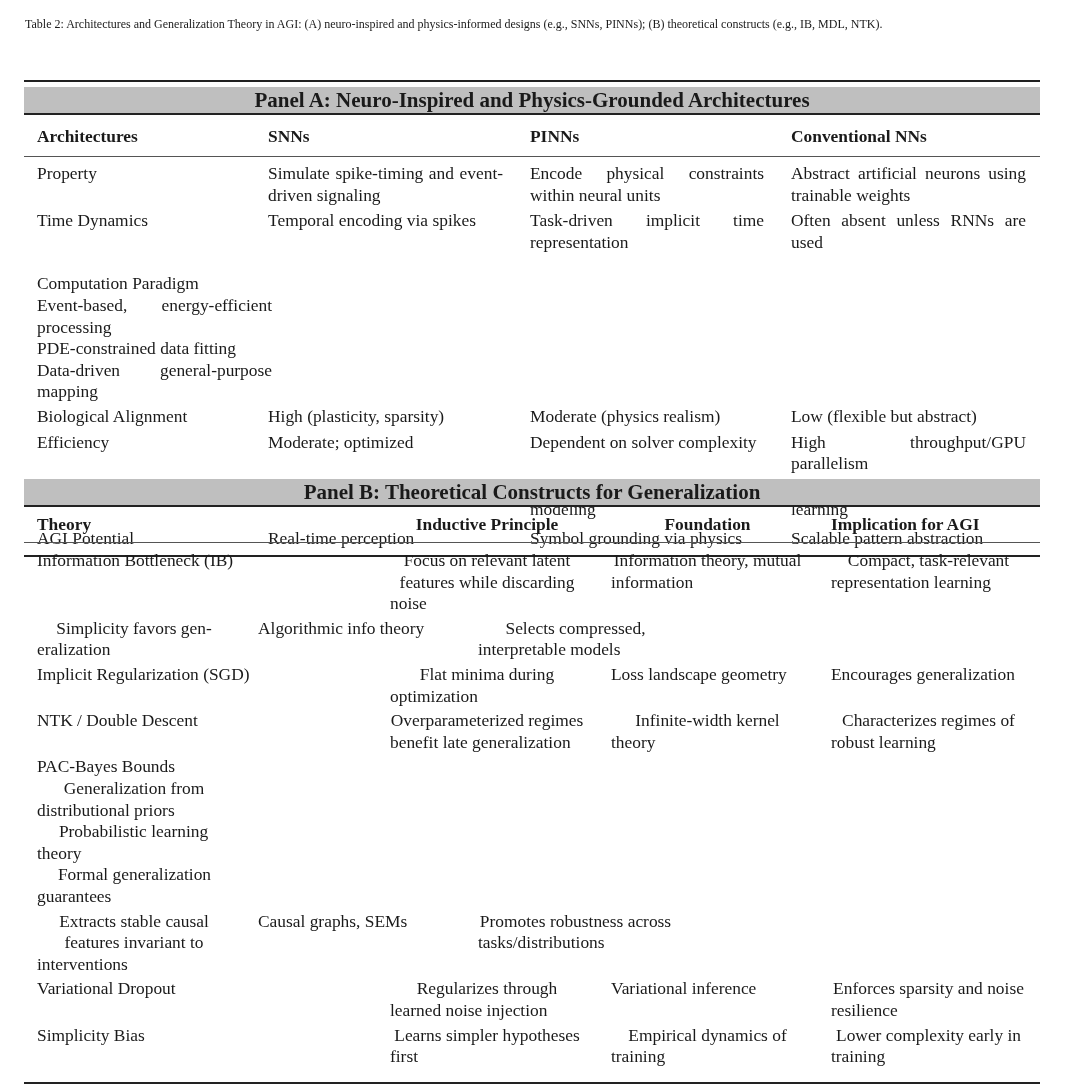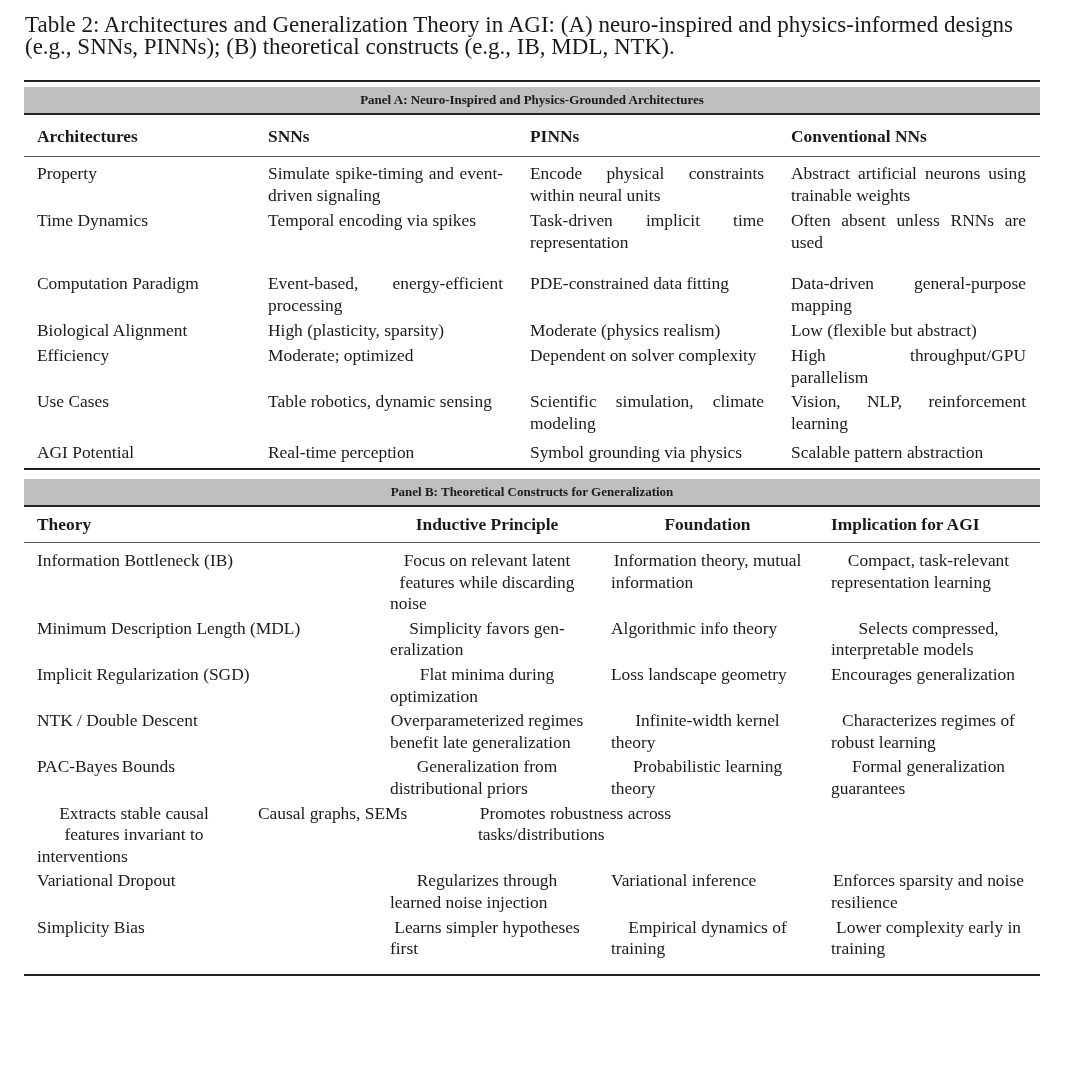--- a/index.html
+++ b/index.html
@@ -1,21 +1,21 @@
 <!DOCTYPE html>
 <html><head>
 <meta charset="utf-8">
 <style>
   html, body { margin:0; padding:0; background:#ffffff; }
   body { width:1080px; height:1084px; position:relative; font-family:"DejaVu Serif","Liberation Serif",serif; color:#1a1a1a; overflow:hidden; }
-  .caption { position:absolute; left:25px; top:14px; width:1020px; font-size:23px; line-height:21.5px; font-family:"Liberation Serif","DejaVu Serif",serif; }
+  .caption { position:absolute; left:25px; top:14px; width:1020px; font-size:12px; line-height:21.5px; font-family:"Liberation Serif","DejaVu Serif",serif; }
   .tbl { position:absolute; left:24px; width:1016px; font-family:"Liberation Serif","DejaVu Serif",serif; font-size:17.4px; line-height:21.6px; }
   .rule-thick { height:2px; background:#222; }
   .rule-mid { height:1.5px; background:#555; }
-  .band { background:#bfbfbf; text-align:center; font-weight:bold; font-size:13px; height:26px; line-height:26px; }
+  .band { background:#bfbfbf; text-align:center; font-weight:bold; font-size:21px; height:26px; line-height:26px; }
   .hdr { display:flex; font-weight:bold; }
   .row { display:flex; }
   .c { box-sizing:border-box; padding:0 13px 0 13px; text-align:justify; hyphens:manual; }
   .c.first { text-align:left; }
   
   .pa .c1 { width:231px; }
   .pa .c2 { width:262px; }
   .pa .c3 { width:261px; }
   .pa .c4 { width:262px; }
   
@@ -50,21 +50,21 @@
       <div class="c c2 last-line-left">Simulate spike-timing and event-driven signaling</div>
       <div class="c c3 last-line-left">Encode physical con­straints within neural units</div>
       <div class="c c4 last-line-left">Abstract artificial neurons using trainable weights</div>
     </div>
     <div class="row" style="margin-bottom:20px;">
       <div class="c c1 first">Time Dynamics</div>
       <div class="c c2 last-line-left">Temporal encoding via spikes</div>
       <div class="c c3 last-line-left">Task-driven implicit time representation</div>
       <div class="c c4 last-line-left">Often absent unless RNNs are used</div>
     </div>
-    <div class="row" style="margin-bottom:3px;">
+    <div class="row" style="margin-bottom:3px;flex-direction:column;">
       <div class="c c1 first">Computation Paradigm</div>
       <div class="c c2 last-line-left">Event-based, energy-efficient processing</div>
       <div class="c c3 last-line-left">PDE-constrained data fit­ting</div>
       <div class="c c4 last-line-left">Data-driven general-purpose mapping</div>
     </div>
     <div class="row" style="margin-bottom:4px;">
       <div class="c c1 first">Biological Alignment</div>
       <div class="c c2 last-line-left">High (plasticity, sparsity)</div>
       <div class="c c3 last-line-left">Moderate (physics realism)</div>
       <div class="c c4 last-line-left">Low (flexible but abstract)</div>
@@ -102,38 +102,37 @@
   </div>
   <div class="rule-mid"></div>
   <div style="padding-top:7px;">
     <div class="row" style="margin-bottom:3px;">
       <div class="c c1 first">Information Bottleneck (IB)</div>
       <div class="c c2 last-line-left">Focus on relevant la­tent features while dis­carding noise</div>
       <div class="c c3 last-line-left">Information theory, mutual information</div>
       <div class="c c4 last-line-left">Compact, task-relevant representa­tion learning</div>
     </div>
     <div class="row" style="margin-bottom:3px;">
-      <div class="c c1 first">Minimum Description Length (MDL)</div>
       <div class="c c2 last-line-left">Simplicity favors gen­eralization</div>
       <div class="c c3 last-line-left">Algorithmic info the­ory</div>
       <div class="c c4 last-line-left">Selects compressed, interpretable models</div>
     </div>
     <div class="row" style="margin-bottom:3px;">
       <div class="c c1 first">Implicit Regularization (SGD)</div>
       <div class="c c2 last-line-left">Flat minima during optimization</div>
       <div class="c c3 last-line-left">Loss landscape geome­try</div>
       <div class="c c4 last-line-left">Encourages general­ization</div>
     </div>
     <div class="row" style="margin-bottom:3px;">
       <div class="c c1 first">NTK / Double Descent</div>
       <div class="c c2 last-line-left">Overparameterized regimes benefit late generalization</div>
       <div class="c c3 last-line-left">Infinite-width kernel theory</div>
       <div class="c c4 last-line-left">Characterizes regimes of robust learning</div>
     </div>
-    <div class="row" style="margin-bottom:3px;">
+    <div class="row" style="margin-bottom:3px;flex-direction:column;">
       <div class="c c1 first">PAC-Bayes Bounds</div>
       <div class="c c2 last-line-left">Generalization from distributional priors</div>
       <div class="c c3 last-line-left">Probabilistic learning theory</div>
       <div class="c c4 last-line-left">Formal generalization guarantees</div>
     </div>
     <div class="row" style="margin-bottom:3px;">
       <div class="c c2 last-line-left">Extracts stable causal features invariant to interventions</div>
       <div class="c c3 last-line-left">Causal graphs, SEMs</div>
       <div class="c c4 last-line-left">Promotes robustness across tasks/distribu­tions</div>
     </div>

